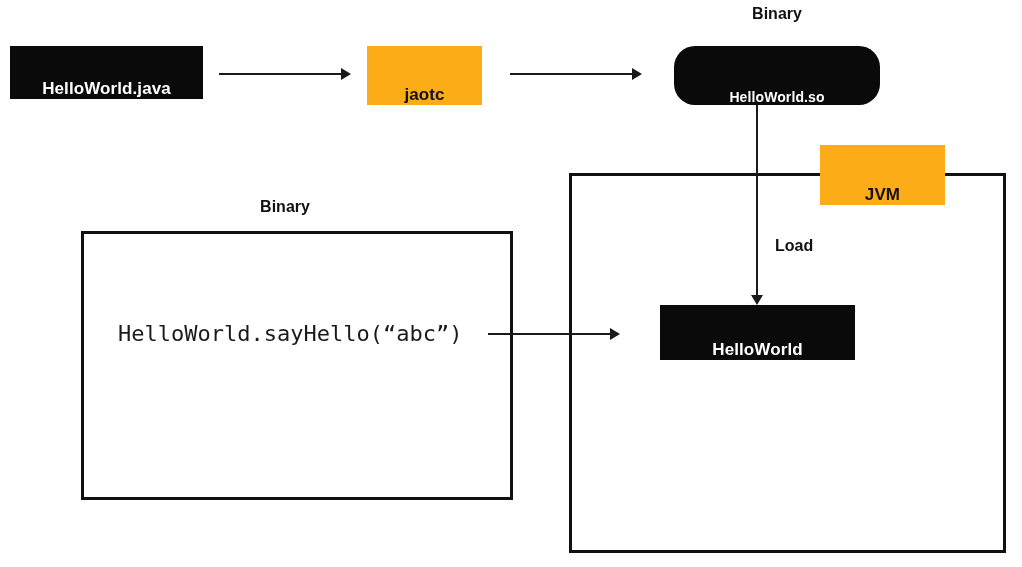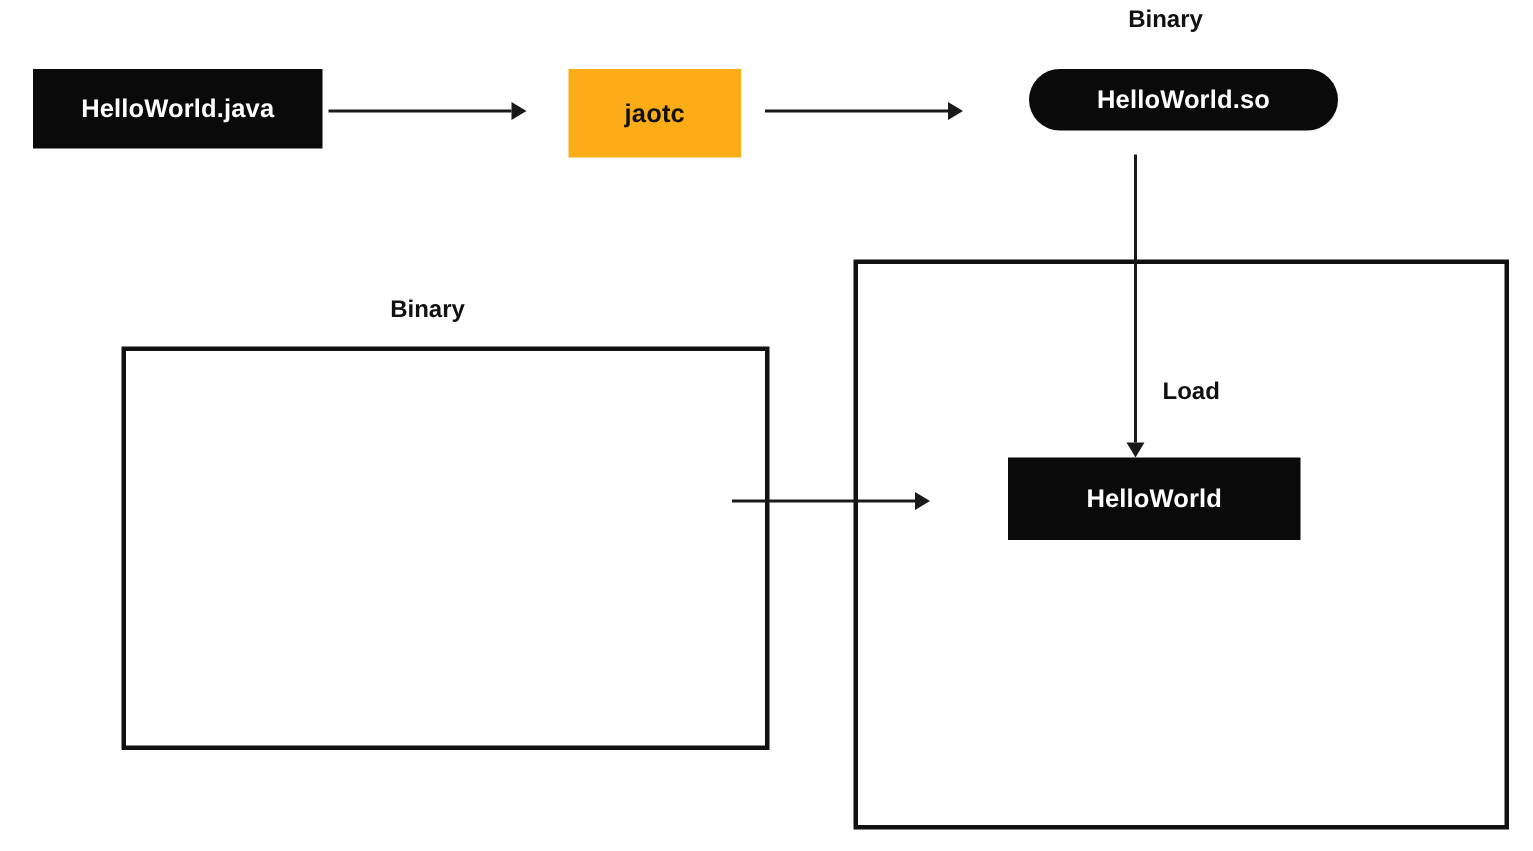--- a/index.html
+++ b/index.html
@@ -12,26 +12,25 @@
     width: 1022px;
     height: 567px;
     background: #ffffff;
     overflow: hidden;
     font-family: "Liberation Sans", sans-serif;
   }
   
   .box {
     position: absolute;
     display: flex;
-    align-items: center;
+    align-items: flex-end;
     justify-content: center;
     box-sizing: border-box;
     font-weight: bold;
     letter-spacing: 0.1px;
-    margin-left: 12px;
   }
   .box-black {
     background: #0a0a0a;
     color: #ffffff;
   }
   .box-orange {
     background: #FBAC16;
     color: #111111;
   }
   
@@ -99,38 +98,42 @@
   <svg class="arrow-svg z-mid" style="left:510px; top:64px;" width="132" height="20">
     <line class="arrow-line" x1="0" y1="10" x2="122" y2="10"></line>
     <polygon class="arrow-head" points="122,4 132,10 122,16"></polygon>
   </svg>
 
   <svg class="arrow-svg z-mid" style="left:747px; top:103px;" width="20" height="202">
     <line class="arrow-line" x1="10" y1="0" x2="10" y2="192"></line>
     <polygon class="arrow-head" points="4,192 16,192 10,202"></polygon>
   </svg>
 
-  <div class="label z-mid" style="left:775px; top:253px; font-size:16px;">Load</div>
+  <div class="label z-mid" style="left:775px; top:237px; font-size:16px;">Load</div>
 
   <svg class="arrow-svg z-mid" style="left:488px; top:324px;" width="132" height="20">
     <line class="arrow-line" x1="0" y1="10" x2="122" y2="10"></line>
     <polygon class="arrow-head" points="122,4 132,10 122,16"></polygon>
   </svg>
 
   <div class="box box-black z-top" style="left:10px; top:46px; width:193px; height:53px; font-size:17px;">
     <span>HelloWorld.java</span>
   </div>
 
   <div class="box box-orange z-top" style="left:367px; top:46px; width:115px; height:59px; font-size:17px;">
     <span>jaotc</span>
   </div>
 
-  <div class="box box-black z-top" style="left:674px; top:46px; width:206px; height:41px; font-size:17px;border-radius:21px;">
+  <div class="box box-black z-top" style="left:674px; top:46px; width:206px; height:59px; font-size:14px;border-radius:21px;">
     <span>HelloWorld.so</span>
   </div>
 
+  <div class="box box-orange z-top" style="left:820px; top:145px; width:125px; height:60px; font-size:17px;">
+    <span>JVM</span>
+  </div>
 
   <div class="box box-black z-top" style="left:660px; top:305px; width:195px; height:55px; font-size:17px;">
     <span>HelloWorld</span>
   </div>
 
+  <div class="codetext z-top" style="left:118px; top:321px; font-size:22px;">HelloWorld.sayHello(“abc”)</div>
 
 </div>
 
 </body></html>

